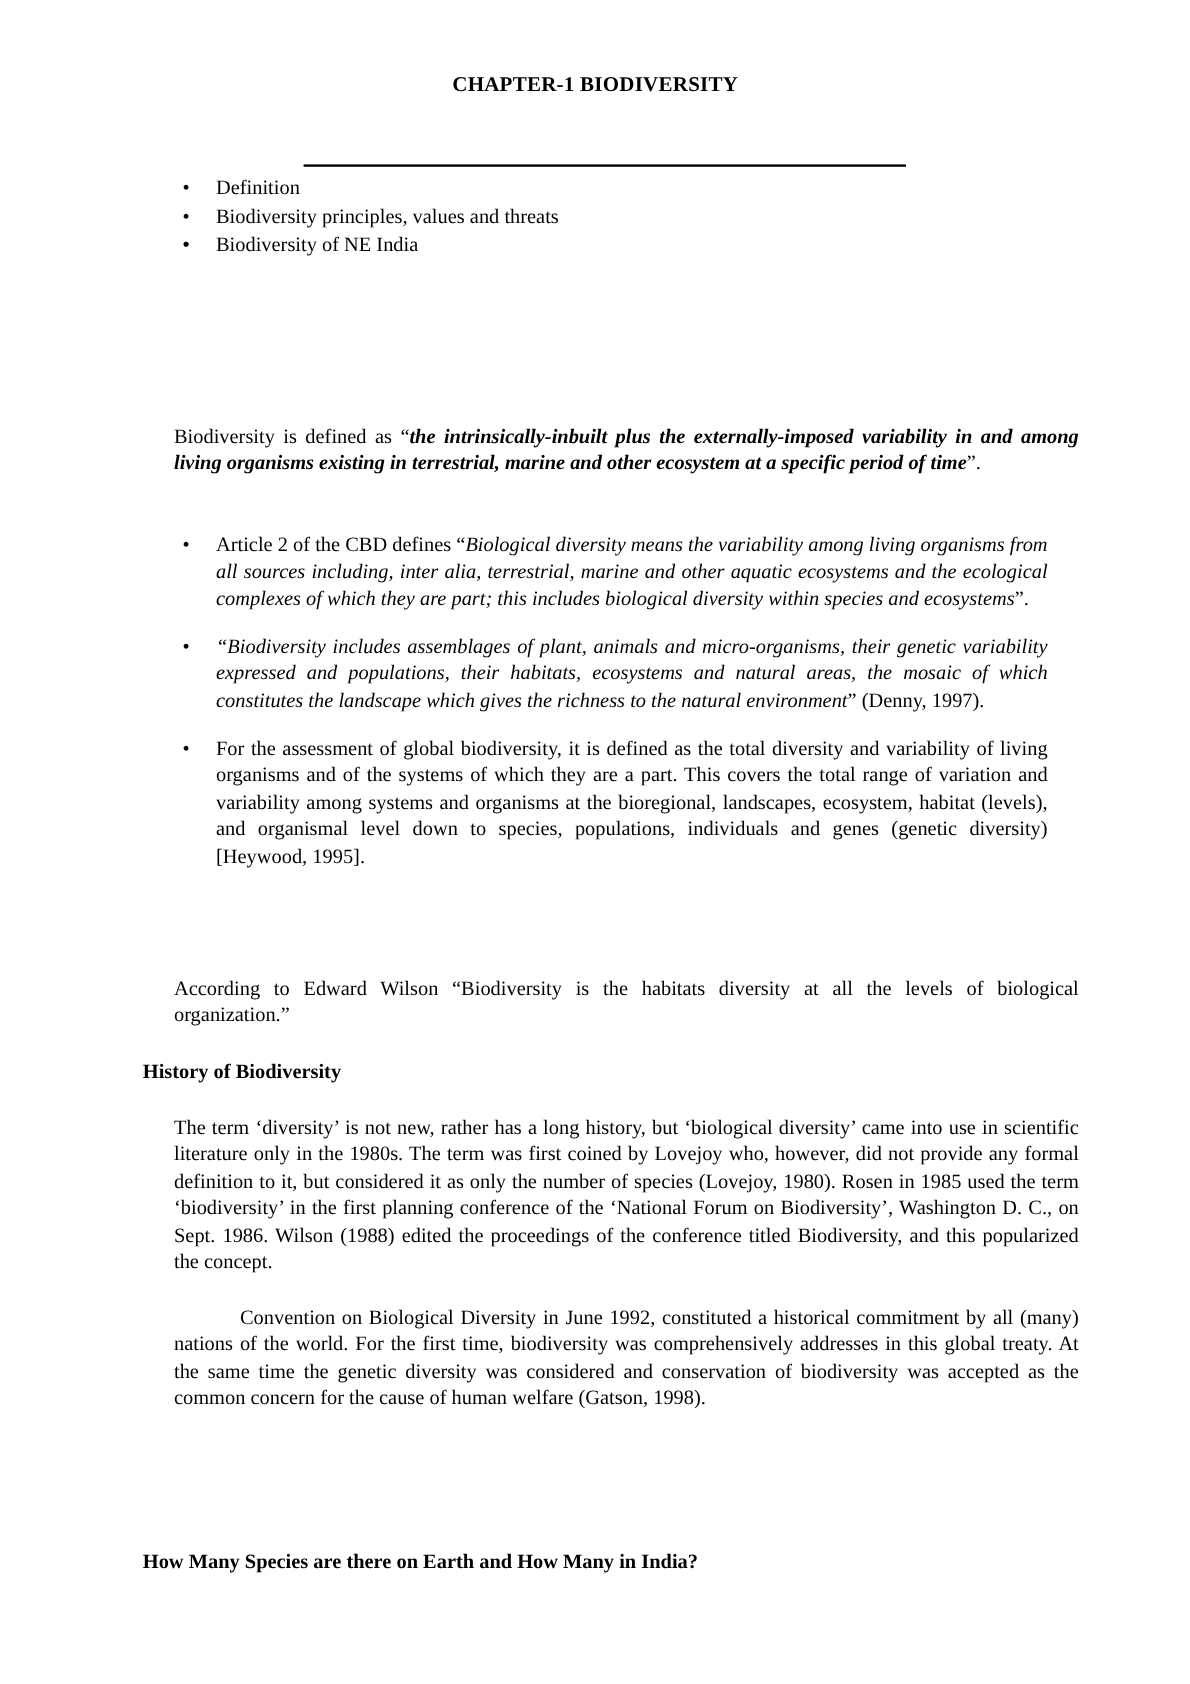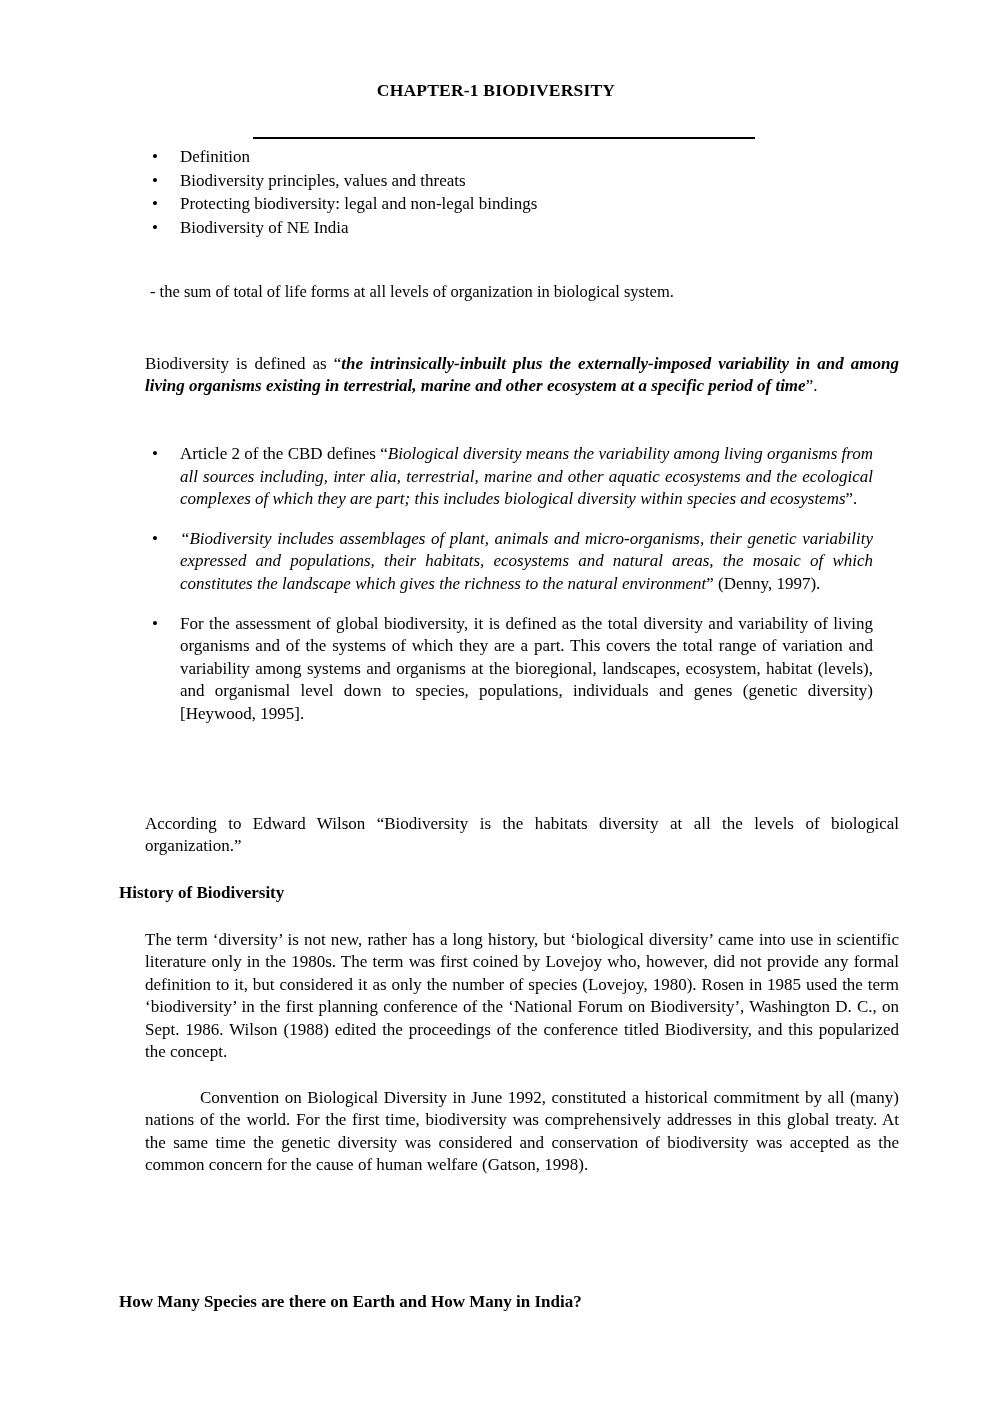--- a/index.html
+++ b/index.html
@@ -27,21 +27,21 @@
   .col {
     position: absolute;
     left: 119px;
     top: 0;
     width: 754px;
   }
 
   .doc-title {
     position: absolute;
     left: 0;
-    top: 80px;
+    top: 60px;
     width: 754px;
     text-align: center;
     font-size: 17.5px;
     font-weight: bold;
     letter-spacing: 0.2px;
     line-height: 1.2;
   }
 
   .rule {
     position: absolute;
@@ -134,31 +134,29 @@
         <li>
           <span class="bul">•</span>
           <span>Definition</span>
         </li>
         <li>
           <span class="bul">•</span>
           <span>Biodiversity principles, values and threats</span>
         </li>
         <li>
           <span class="bul">•</span>
-          <span>Protecting biodiversity: legal and non-legal bindings</span>
         </li>
         <li>
           <span class="bul">•</span>
           <span>Biodiversity of NE India</span>
         </li>
       </ul>
     </div>
 
     <div class="block" style="top:281px;">
-      <div class="indent-line">- the sum of total of life forms at all levels of organization in biological system.</div>
     </div>
 
     <div class="block body-text" style="top:353px;">
       <span>Biodiversity is defined as “</span><b class="qi">the intrinsically-inbuilt plus the externally-imposed variability in and among living organisms existing in terrestrial, marine and other ecosystem at a specific period of time</b><span>”.</span>
     </div>
 
     <div class="block" style="top:443px;">
       <ul class="bullets def-bullets">
         <li>
           <span class="bul">•</span><span>Article 2 of the CBD defines “</span><i class="q">Biological diversity means the variability among living organisms from all sources including, inter alia, terrestrial, marine and other aquatic ecosystems and the ecological complexes of which they are part; this includes biological diversity within species and ecosystems</i><span>”.</span>

